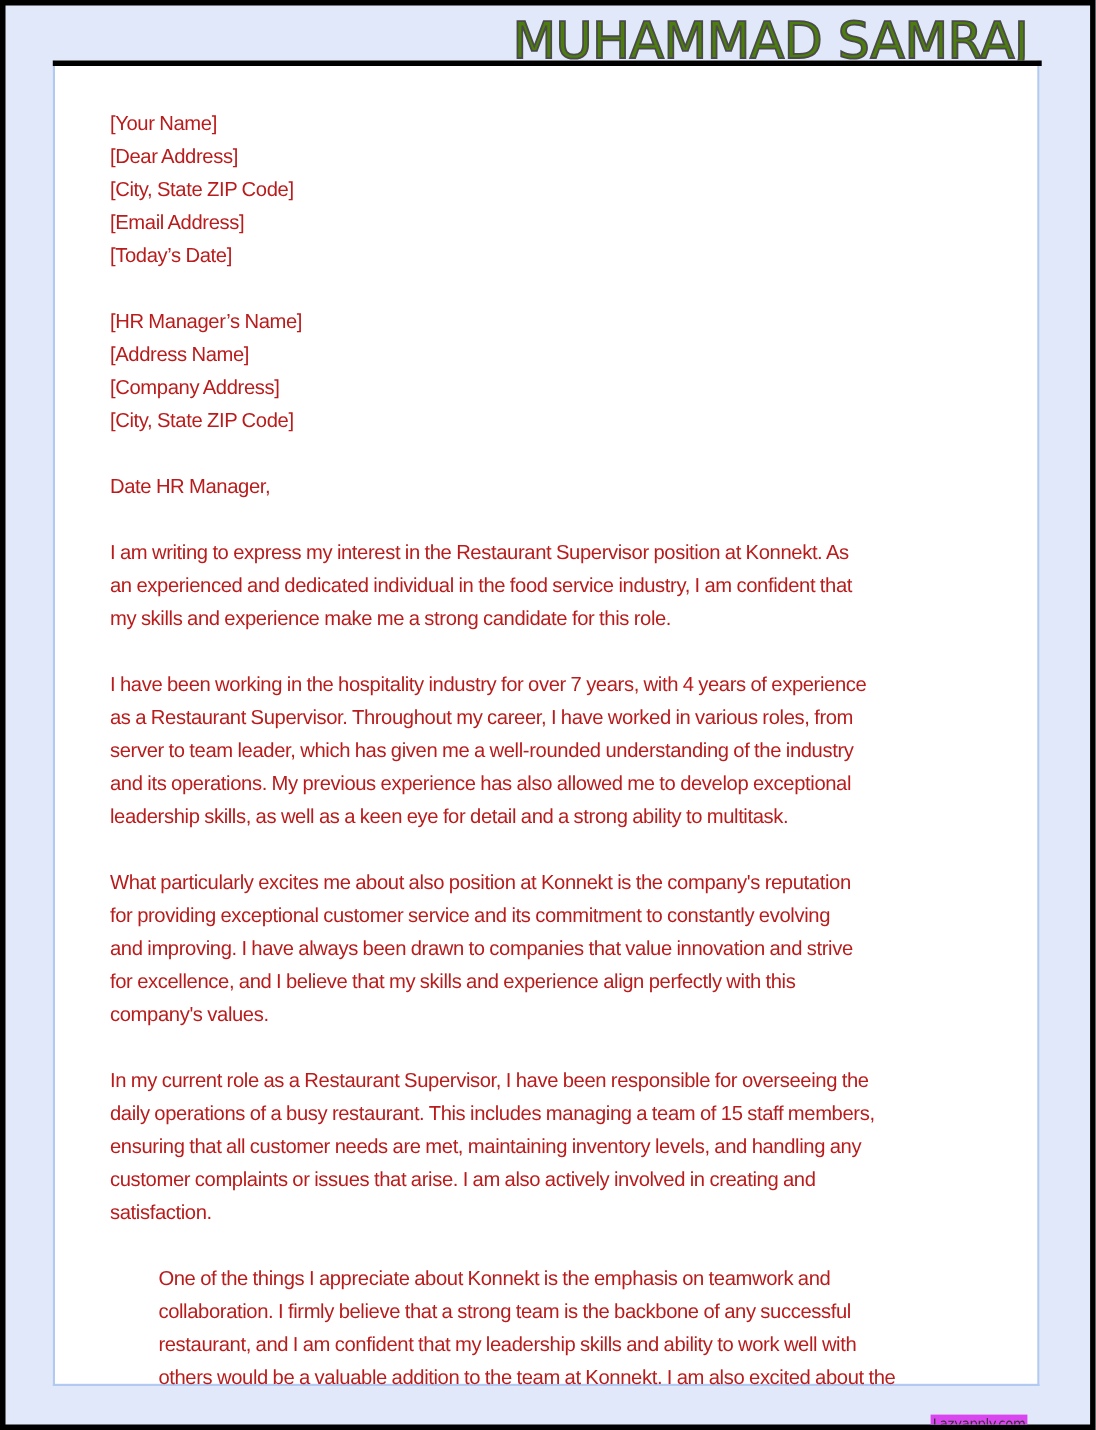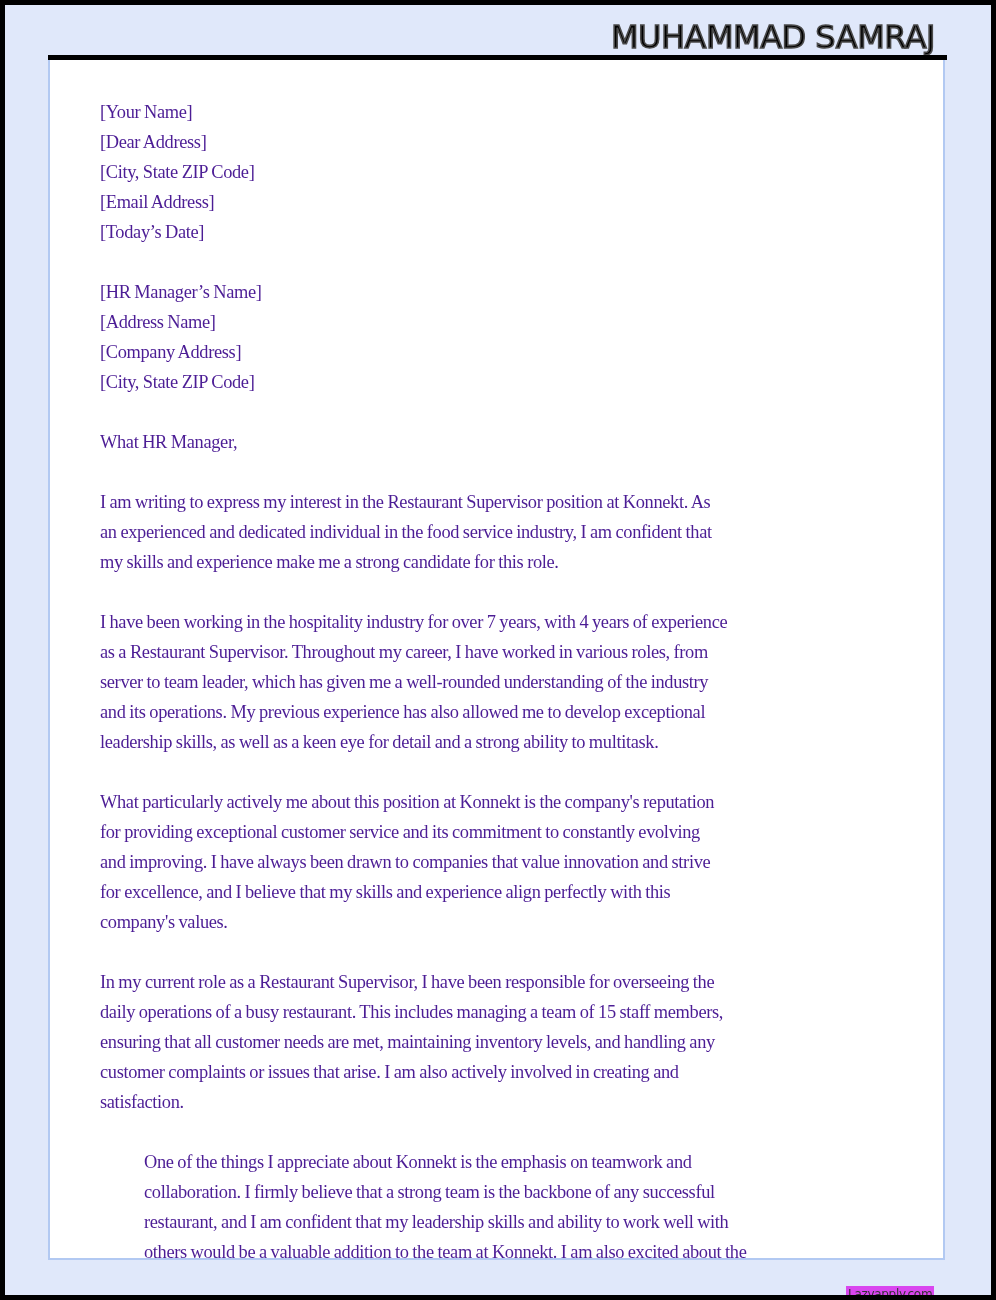--- a/index.html
+++ b/index.html
@@ -21,23 +21,23 @@
       width: 986px;
       height: 1290px;
       background: #E0E8FA;
       overflow: hidden;
     }
     .title {
       position: absolute;
       right: 56px;
       top: 10px;
       font-family: "DejaVu Sans", sans-serif;
-      font-size: 32px;
+      font-size: 46px;
       letter-spacing: -0.5px;
-      color: #000000;
+      color: #4d7c0f;
       -webkit-text-stroke: 1.6px #4a4a4a;
       white-space: nowrap;
       line-height: 44px;
     }
     .page {
       position: absolute;
       left: 43px;
       top: 50px;
       width: 897px;
       height: 1205px;
@@ -53,24 +53,24 @@
       top: 50px;
       width: 899px;
       height: 5px;
       background: #000000;
     }
     .letter {
       position: absolute;
       left: 95px;
       top: 92px;
       width: 810px;
-      font-family: Liberation Serif, serif;
+      font-family: Liberation Sans, sans-serif;
       font-size: 18.4px;
       line-height: 30px;
-      color: #4c1d95;
+      color: #b91c1c;
       letter-spacing: -0.35px;
       word-spacing: -0.5px;
     }
     .letter .line {
       display: block;
       white-space: nowrap;
       height: 30px;
     }
     .letter .block {
       margin: 0 0 30px 0;
@@ -115,39 +115,39 @@
     </div>
 
     <div class="block">
       <span class="line">[HR Manager’s Name]</span>
       <span class="line">[Address Name]</span>
       <span class="line">[Company Address]</span>
       <span class="line">[City, State ZIP Code]</span>
     </div>
 
     <div class="block">
-      <span class="line">What HR Manager,</span>
+      <span class="line">Date HR Manager,</span>
     </div>
 
     <div class="block">
       <span class="line">I am writing to express my interest in the Restaurant Supervisor position at Konnekt. As</span>
       <span class="line">an experienced and dedicated individual in the food service industry, I am confident that</span>
       <span class="line">my skills and experience make me a strong candidate for this role.</span>
     </div>
 
     <div class="block">
       <span class="line">I have been working in the hospitality industry for over 7 years, with 4 years of experience</span>
       <span class="line">as a Restaurant Supervisor. Throughout my career, I have worked in various roles, from</span>
       <span class="line">server to team leader, which has given me a well-rounded understanding of the industry</span>
       <span class="line">and its operations. My previous experience has also allowed me to develop exceptional</span>
       <span class="line">leadership skills, as well as a keen eye for detail and a strong ability to multitask.</span>
     </div>
 
     <div class="block">
-      <span class="line">What particularly actively me about this position at Konnekt is the company's reputation</span>
+      <span class="line">What particularly excites me about also position at Konnekt is the company's reputation</span>
       <span class="line">for providing exceptional customer service and its commitment to constantly evolving</span>
       <span class="line">and improving. I have always been drawn to companies that value innovation and strive</span>
       <span class="line">for excellence, and I believe that my skills and experience align perfectly with this</span>
       <span class="line">company's values.</span>
     </div>
 
     <div class="block">
       <span class="line">In my current role as a Restaurant Supervisor, I have been responsible for overseeing the</span>
       <span class="line">daily operations of a busy restaurant. This includes managing a team of 15 staff members,</span>
       <span class="line">ensuring that all customer needs are met, maintaining inventory levels, and handling any</span>

